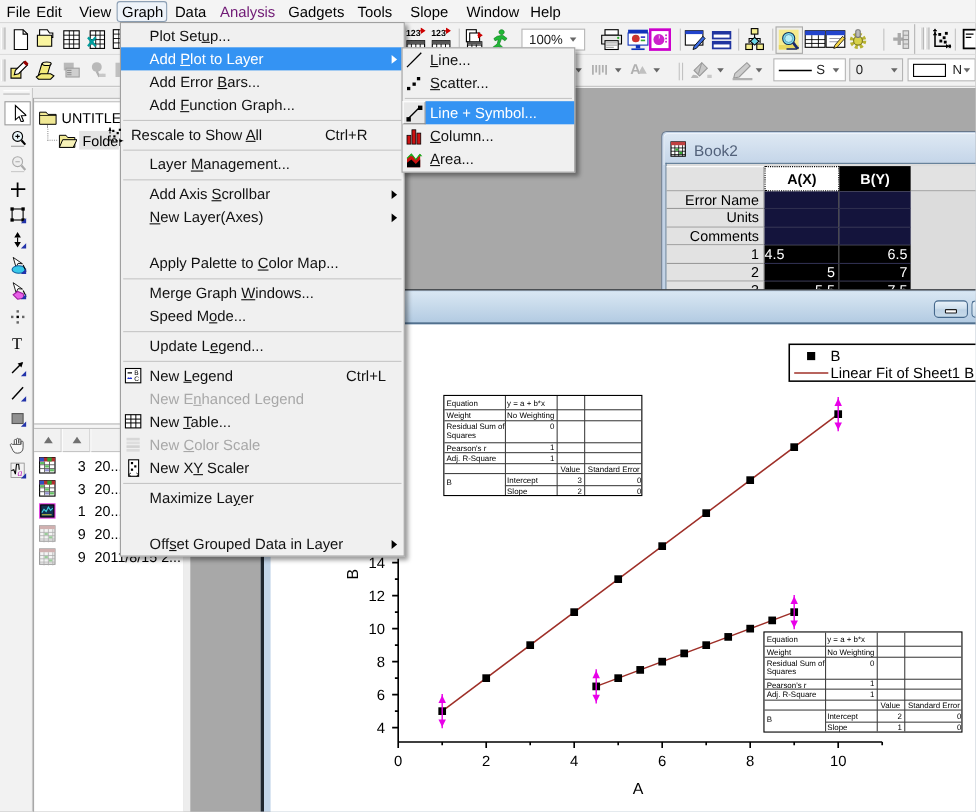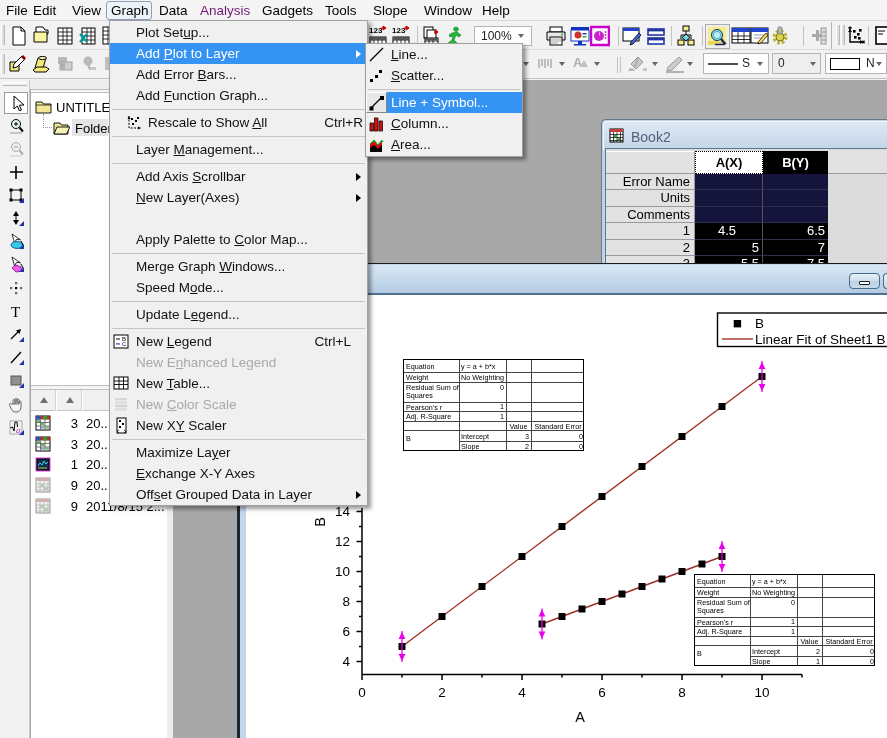--- a/index.html
+++ b/index.html
@@ -414,21 +414,21 @@
 <div class="abs" style="left:828px;top:174px;width:59px;height:16px;background:#dcdcdc"></div>
 <div class="abs" style="left:606px;top:190px;width:89px;height:17px;background:#e2e2e2;border-right:1px solid #9a9a9a;border-bottom:1px solid #9a9a9a;font-size:13px;color:#000;text-align:right;padding-right:4px;line-height:16px">Units</div>
 <div class="abs" style="left:695px;top:190px;width:68px;height:17px;background:#14143c;border-right:1px solid #555;border-bottom:1px solid #2e2e4e;font-size:13px;color:#fff;text-align:right;padding-right:3px;line-height:16px"></div>
 <div class="abs" style="left:763px;top:190px;width:65px;height:17px;background:#14143c;border-bottom:1px solid #2e2e4e;font-size:13px;color:#fff;text-align:right;padding-right:3px;line-height:16px"></div>
 <div class="abs" style="left:828px;top:190px;width:59px;height:17px;background:#dcdcdc"></div>
 <div class="abs" style="left:606px;top:207px;width:89px;height:16px;background:#e2e2e2;border-right:1px solid #9a9a9a;border-bottom:1px solid #9a9a9a;font-size:13px;color:#000;text-align:right;padding-right:4px;line-height:15px">Comments</div>
 <div class="abs" style="left:695px;top:207px;width:68px;height:16px;background:#14143c;border-right:1px solid #555;border-bottom:1px solid #2e2e4e;font-size:13px;color:#fff;text-align:right;padding-right:3px;line-height:15px"></div>
 <div class="abs" style="left:763px;top:207px;width:65px;height:16px;background:#14143c;border-bottom:1px solid #2e2e4e;font-size:13px;color:#fff;text-align:right;padding-right:3px;line-height:15px"></div>
 <div class="abs" style="left:828px;top:207px;width:59px;height:16px;background:#dcdcdc"></div>
 <div class="abs" style="left:606px;top:223px;width:89px;height:17px;background:#e2e2e2;border-right:1px solid #9a9a9a;border-bottom:1px solid #9a9a9a;font-size:13px;color:#000;text-align:right;padding-right:4px;line-height:16px">1</div>
-<div class="abs" style="left:695px;top:223px;width:68px;height:17px;background:#000;border-right:1px solid #555;border-bottom:1px solid #2e2e4e;font-size:13px;color:#fff;text-align:center;padding-right:3px;line-height:16px">4.5</div>
+<div class="abs" style="left:695px;top:223px;width:68px;height:17px;background:#000;border-right:1px solid #555;border-bottom:1px solid #2e2e4e;font-size:13px;color:#fff;text-align:left;padding-right:3px;line-height:16px">4.5</div>
 <div class="abs" style="left:763px;top:223px;width:65px;height:17px;background:#000;border-bottom:1px solid #2e2e4e;font-size:13px;color:#fff;text-align:right;padding-right:3px;line-height:16px">6.5</div>
 <div class="abs" style="left:828px;top:223px;width:59px;height:17px;background:#dcdcdc"></div>
 <div class="abs" style="left:606px;top:240px;width:89px;height:16px;background:#e2e2e2;border-right:1px solid #9a9a9a;border-bottom:1px solid #9a9a9a;font-size:13px;color:#000;text-align:right;padding-right:4px;line-height:15px">2</div>
 <div class="abs" style="left:695px;top:240px;width:68px;height:16px;background:#000;border-right:1px solid #555;border-bottom:1px solid #2e2e4e;font-size:13px;color:#fff;text-align:right;padding-right:3px;line-height:15px">5</div>
 <div class="abs" style="left:763px;top:240px;width:65px;height:16px;background:#000;border-bottom:1px solid #2e2e4e;font-size:13px;color:#fff;text-align:right;padding-right:3px;line-height:15px">7</div>
 <div class="abs" style="left:828px;top:240px;width:59px;height:16px;background:#dcdcdc"></div>
 <div class="abs" style="left:606px;top:256px;width:89px;height:16px;background:#e2e2e2;border-right:1px solid #9a9a9a;border-bottom:1px solid #9a9a9a;font-size:13px;color:#000;text-align:right;padding-right:4px;line-height:15px">3</div>
 <div class="abs" style="left:695px;top:256px;width:68px;height:16px;background:#000;border-right:1px solid #555;border-bottom:1px solid #2e2e4e;font-size:13px;color:#fff;text-align:right;padding-right:3px;line-height:15px">5.5</div>
 <div class="abs" style="left:763px;top:256px;width:65px;height:16px;background:#000;border-bottom:1px solid #2e2e4e;font-size:13px;color:#fff;text-align:right;padding-right:3px;line-height:15px">7.5</div>
 <div class="abs" style="left:828px;top:256px;width:59px;height:16px;background:#dcdcdc"></div>
@@ -588,21 +588,21 @@
       <span class="txt">Add <u>P</u>lot to Layer</span>
       <span class="arrow" style="border-left-color:#fff"></span>
     </div>
 <div class="mitem" style="left:110px;top:64.0px;width:257px">
       <span class="txt">Add Error <u>B</u>ars...</span>
     </div>
 <div class="mitem" style="left:110px;top:85.0px;width:257px">
       <span class="txt">Add <u>F</u>unction Graph...</span>
     </div>
 <div class="msep" style="left:112px;top:108.5px;width:253px"></div>
-<div class="mitem" style="left:122px;top:112.0px;width:257px">
+<div class="mitem" style="left:93px;top:112.0px;width:257px">
       <span class="txt">Rescale to Show <u>A</u>ll</span>
       <span class="sc">Ctrl+R</span>
       <span class="abs" style="left:3px;top:2px;width:17px;height:17px;"><svg width="17" height="17" viewBox="0 0 17 17">
           <path d="M4 2v12h12" stroke="#000" stroke-width="1" stroke-dasharray="2 1.4" fill="none"></path>
           <path d="M4 2L2.5 5h3zM16 14l-3-1.5v3z" fill="#000"></path>
           <rect x="6" y="4" width="2" height="2" fill="#000"></rect>
           <rect x="10" y="6" width="2" height="2" fill="#000"></rect>
           <rect x="7" y="9" width="2" height="2" fill="#000"></rect>
           <rect x="12" y="3" width="2" height="2" fill="#000"></rect>
         </svg></span>
@@ -673,23 +673,20 @@
           <rect x="6" y="3" width="2" height="2" fill="#000"></rect>
           <rect x="9" y="6" width="2" height="2" fill="#000"></rect>
           <rect x="6" y="9" width="2" height="2" fill="#000"></rect>
           <path d="M6 13l-2 1.5 2 1.5M11 13l2 1.5-2 1.5" fill="none" stroke="#000" stroke-width="0.8"></path>
         </svg></span>
     </div>
 <div class="msep" style="left:112px;top:438.5px;width:253px"></div>
 <div class="mitem" style="left:110px;top:442.0px;width:257px">
       <span class="txt">Maximize La<u>y</u>er</span>
     </div>
-<div class="mitem" style="left:110px;top:463.0px;width:257px">
-      <span class="txt"><u>E</u>xchange X-Y Axes</span>
-    </div>
 <div class="mitem" style="left:110px;top:484.0px;width:257px">
       <span class="txt">Off<u>s</u>et Grouped Data in Layer</span>
       <span class="arrow" style="border-left-color:#000"></span>
     </div>
 <div class="abs" style="left:365px;top:42.5px;width:158px;height:114.5px;background:#f0f0f0;border:1px solid #a0a0a0;box-shadow:3px 3px 4px rgba(0,0,0,0.4)"></div>
 <div class="abs" style="left:367.5px;top:45.5px;width:18px;height:18px"><svg width="18" height="18" viewBox="0 0 18 18">
         <path d="M2 15L15 2" stroke="#000" stroke-width="1.2"></path>
       </svg></div>
 <div class="abs" style="left:391px;top:44.0px;height:21px;line-height:21px;font-size:13.5px;color:#111;white-space:nowrap"><u>L</u>ine...</div>
 <div class="abs" style="left:367.5px;top:66.5px;width:18px;height:18px"><svg width="18" height="18" viewBox="0 0 18 18">

